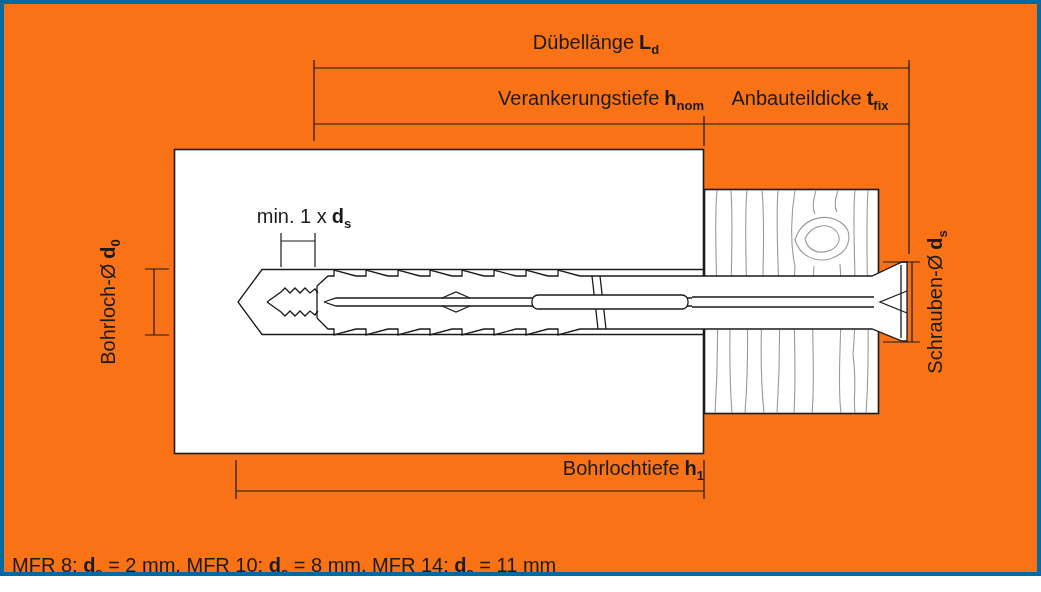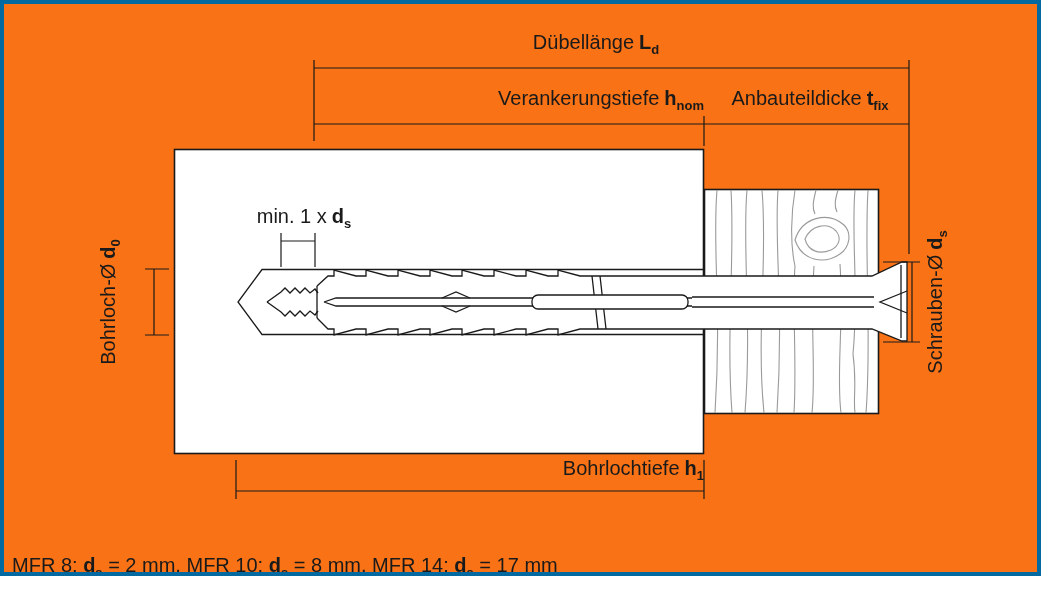--- a/index.html
+++ b/index.html
@@ -87,17 +87,17 @@
   <div class="dim-label" style="left:700px; top:83px; width:212px;"><span>Anbauteildicke</span><span class="sym">t</span><sub>fix</sub></div>
 
   <div class="dim-label" style="left:210px; top:201px; width:180px;"><span>min. 1 x</span><span class="sym">d</span><sub>s</sub></div>
 
   <div class="dim-label" style="left:232px; top:453px; width:468px;text-align:right;"><span>Bohrlochtiefe</span><span class="sym">h</span><sub>1</sub></div>
 
   <div class="dim-label rot" style="left:104px; top:298px;"><span>Bohrloch-Ø</span><span class="sym">d</span><sub>0</sub></div>
 
   <div class="dim-label rot" style="left:931px; top:298px;"><span>Schrauben-Ø</span><span class="sym">d</span><sub>s</sub></div>
 
-  <div class="footer-note"><span><span>MFR 8: </span><b>d</b><sub>s</sub><span> = 2 mm, </span></span><span><span>MFR 10: </span><b>d</b><sub>s</sub><span> = 8 mm, </span></span><span><span>MFR 14: </span><b>d</b><sub>s</sub><span> = 17 mm</span></span></div>
+  <div class="footer-note"><span><span>MFR 8: </span><b>d</b><sub>s</sub><span> = 2 mm, </span></span><span><span>MFR 10: </span><b>d</b><sub>s</sub><span> = 8 mm, </span></span><span><span>MFR 14: </span><b>d</b><sub>s</sub><span> = 11 mm</span></span></div>
 
   <div class="print-mark" style="left:91px; top:585px; width:14px; height:6px;"></div>
 
 </div>
 
 </body></html>

